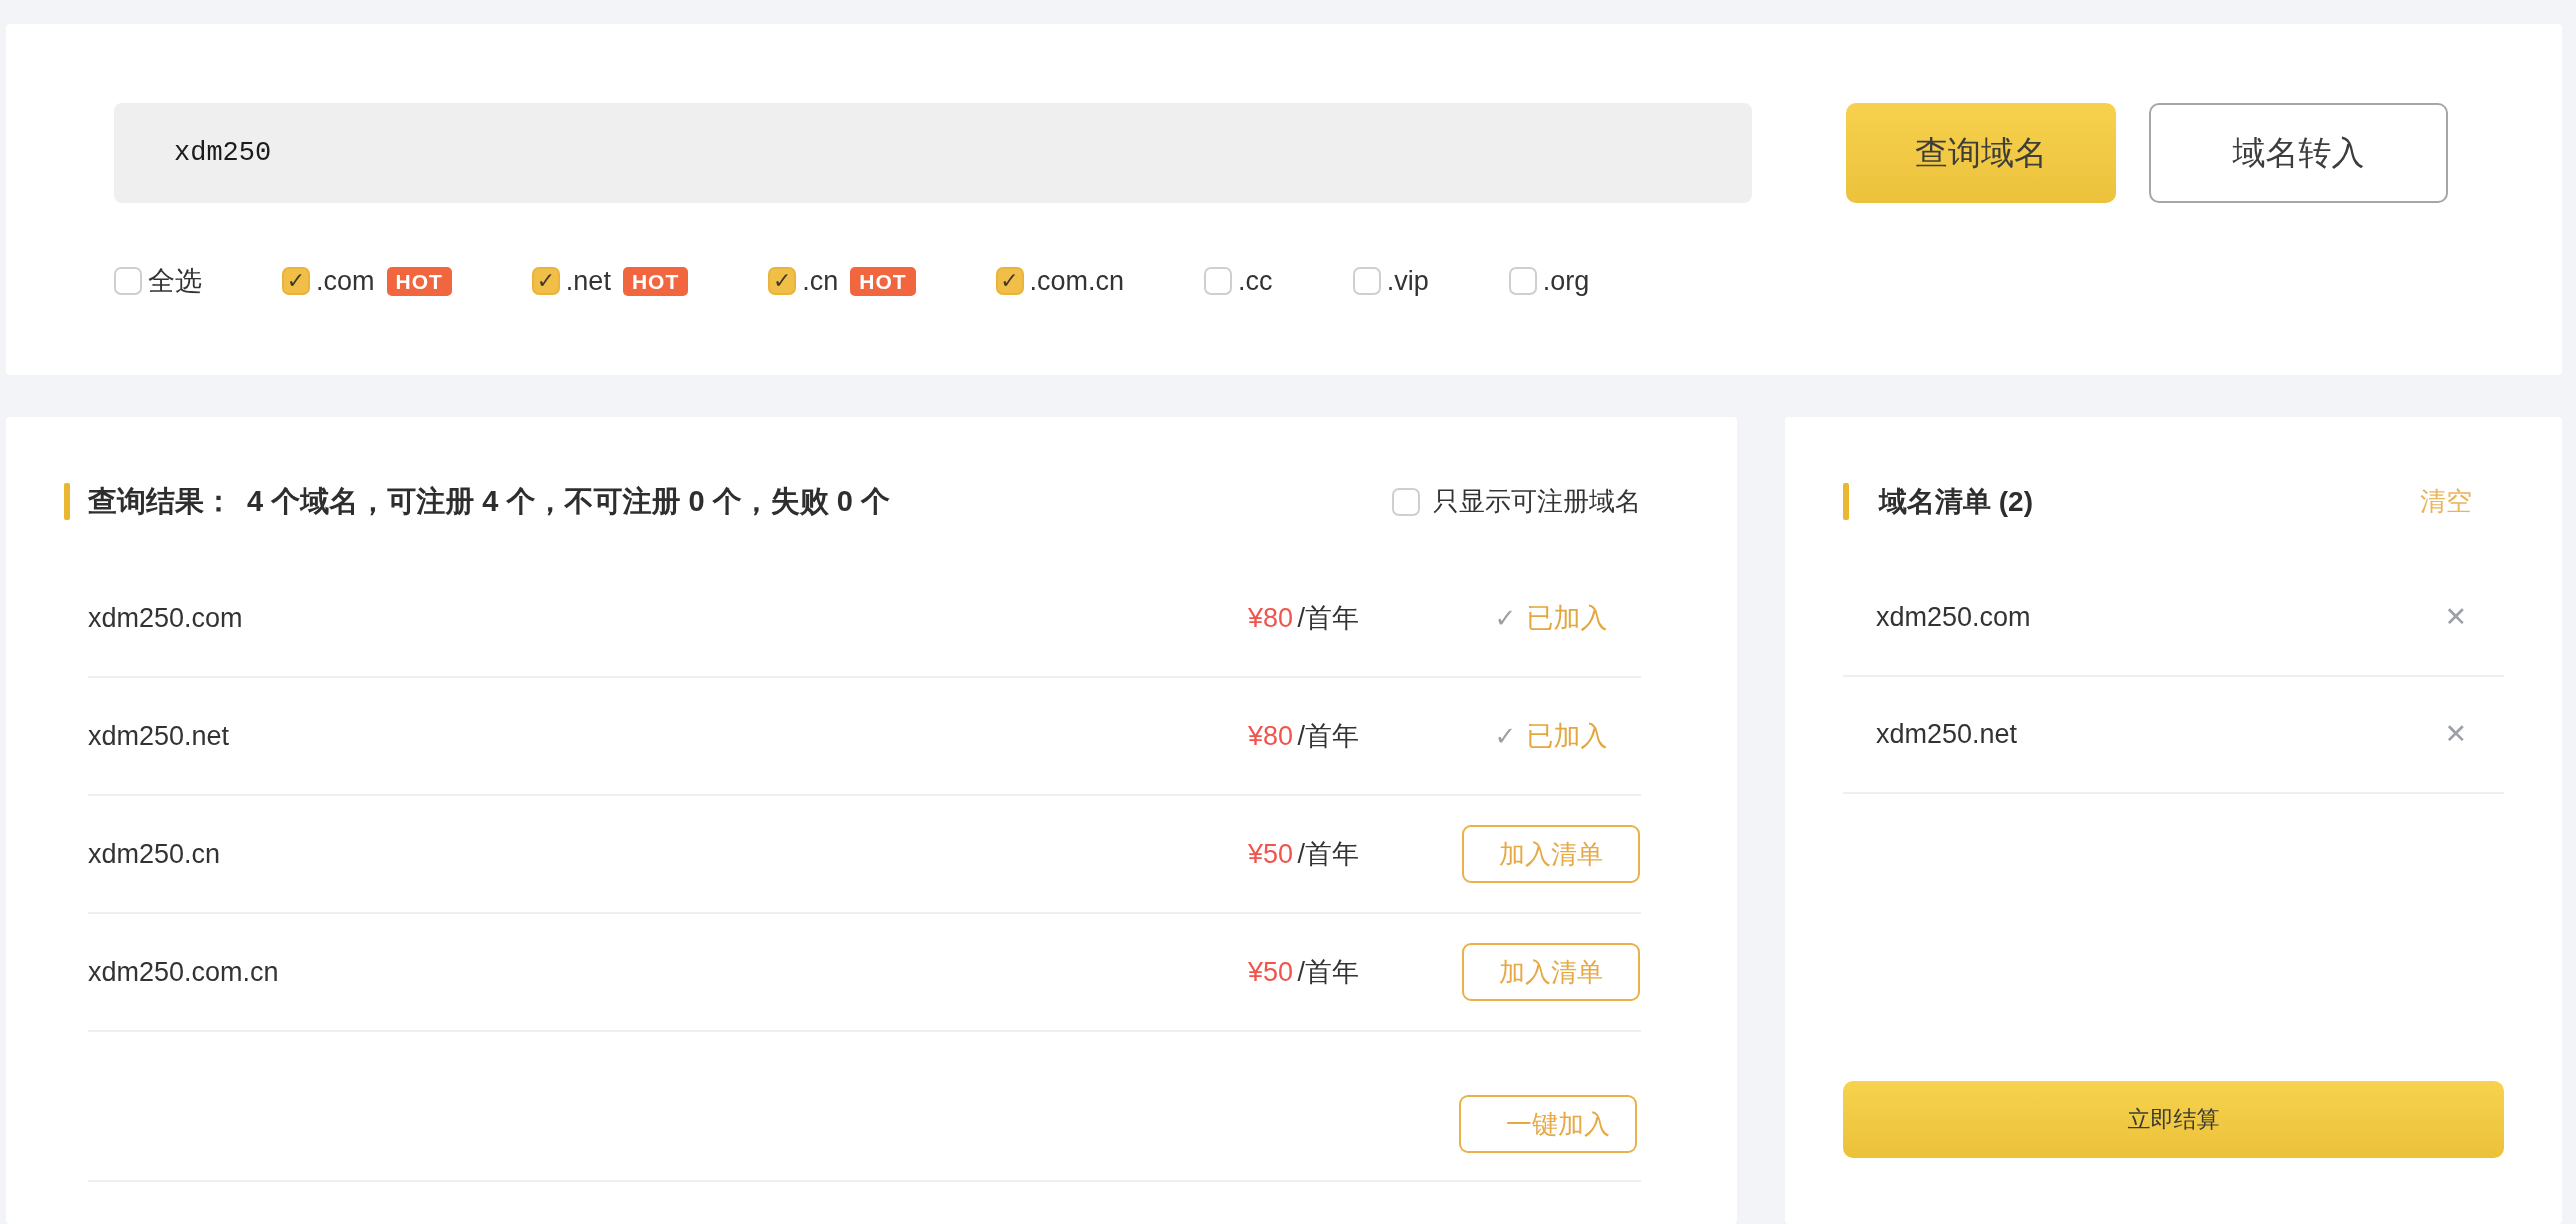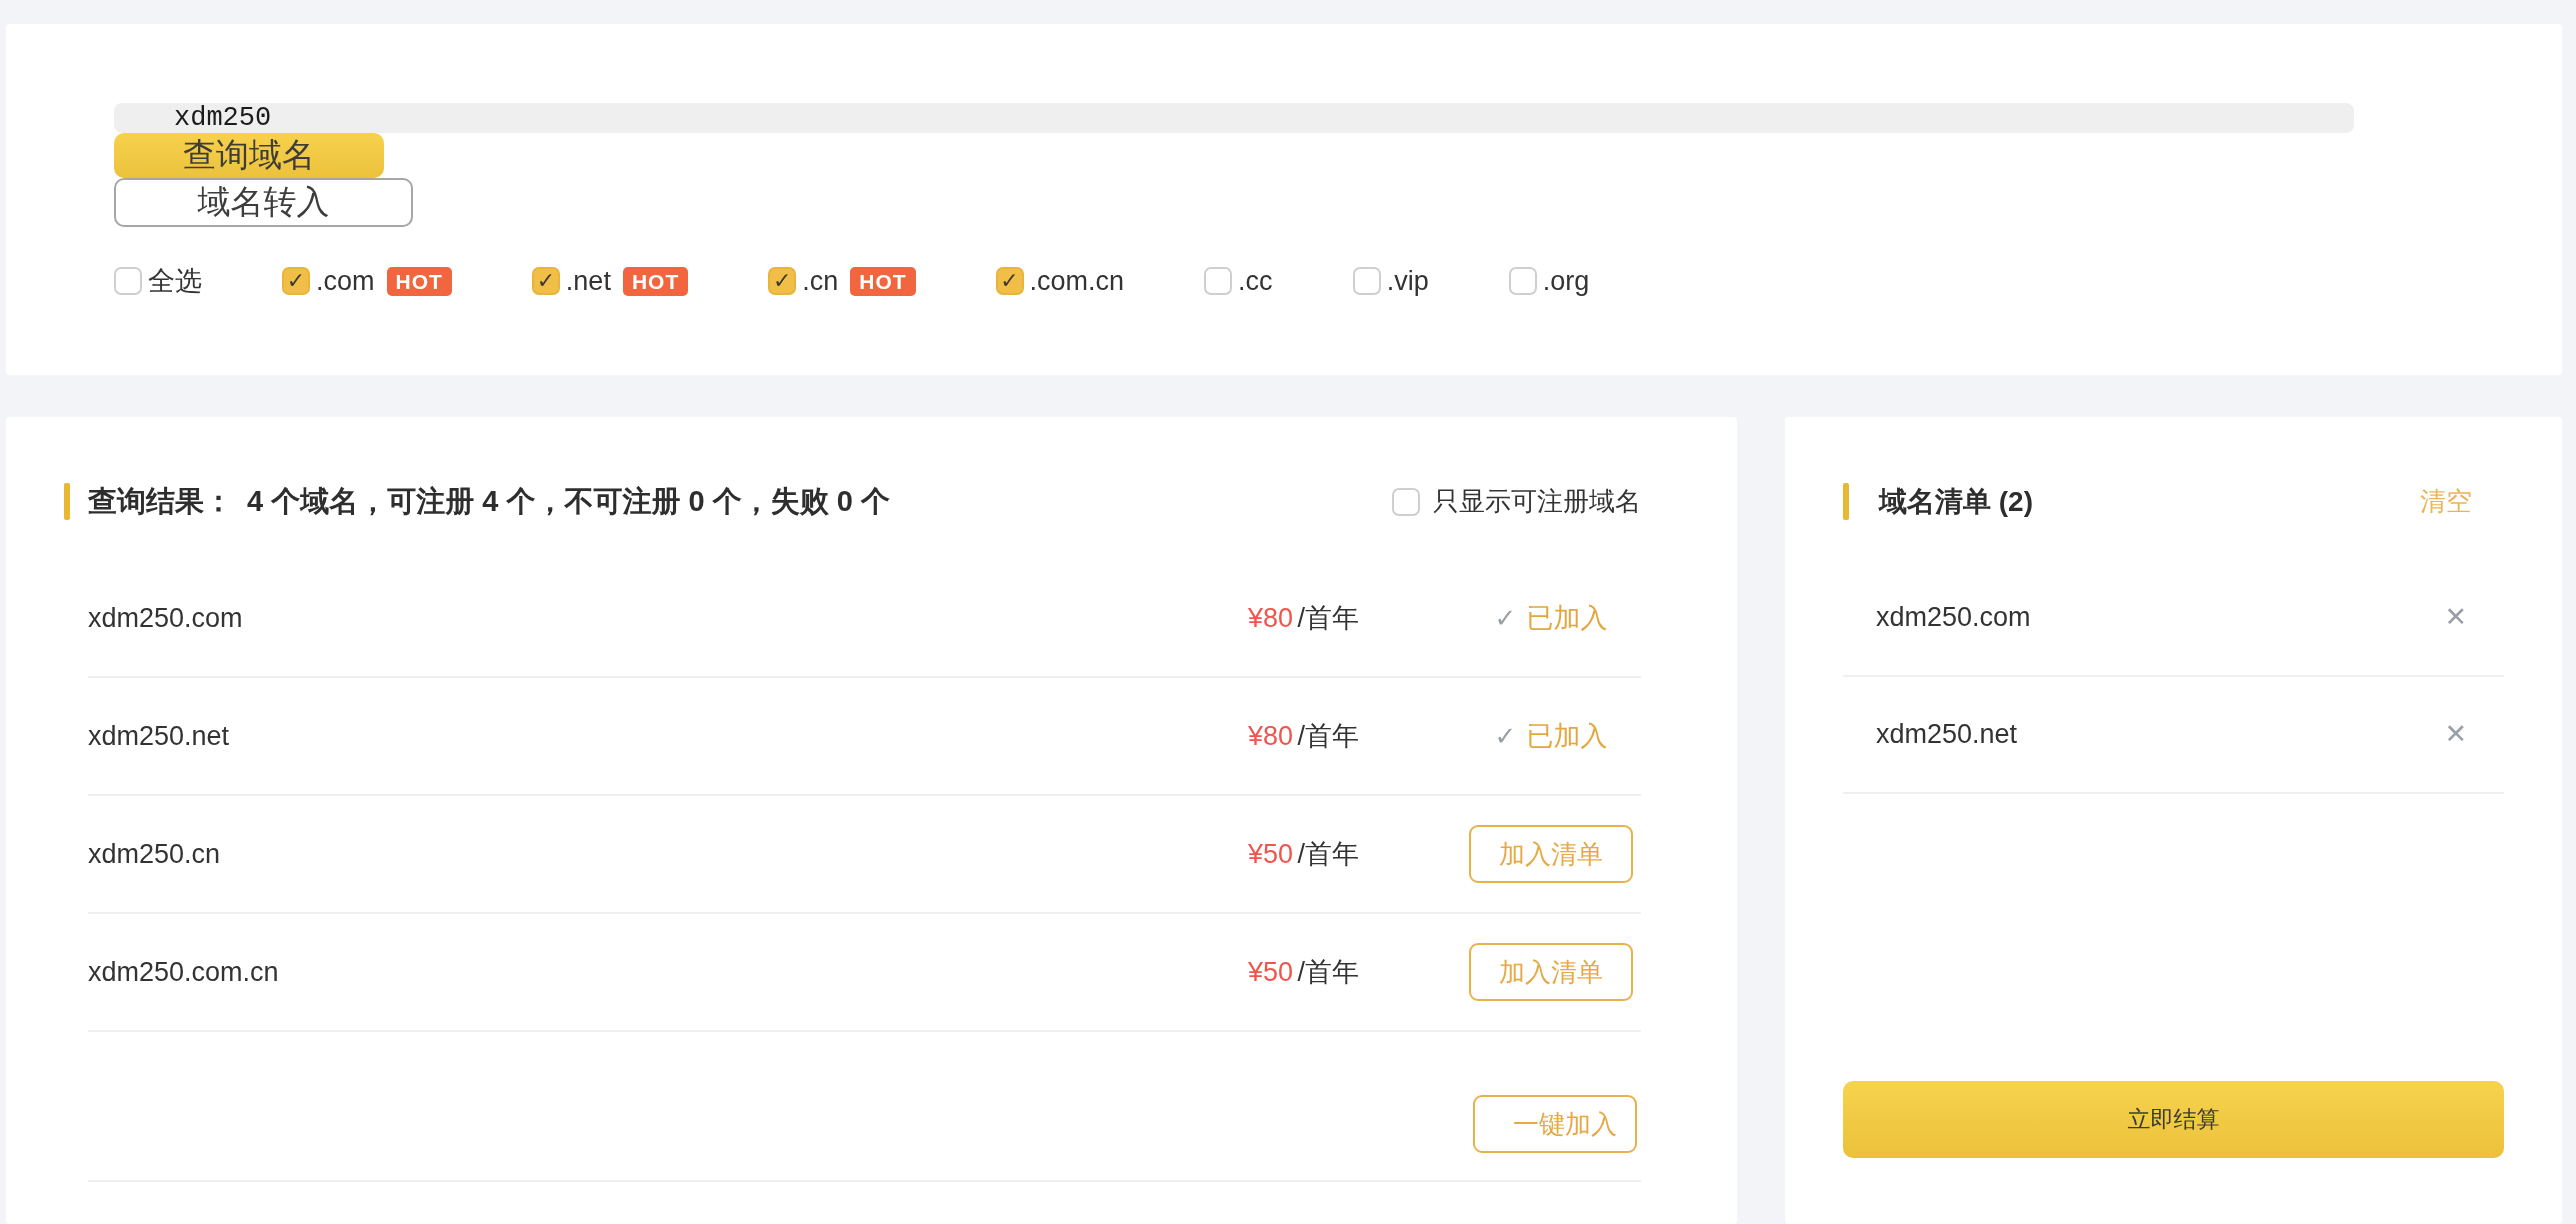--- a/index.html
+++ b/index.html
@@ -10,21 +10,21 @@
     color:#333;
   }
   .card { background:#fff; border-radius:4px; }
 
   
   .top-card {
     margin:24px 14px 0 6px;
     height:351px;
     padding:79px 114px 0 108px;
   }
-  .search-row { display:flex; height:100px;flex-direction:column; }
+  .search-row { display:flex; height:100px; }
   .search-input-wrap {
     flex:1; background:#efefef; border-radius:8px;
     display:flex; align-items:center; margin-right:94px;
   }
   .search-input {
     width:100%; height:100%; background:transparent; border:none; outline:none;
     padding-left:60px;
     font-family:"Liberation Mono","DejaVu Sans Mono",monospace;
     font-size:27px; color:#1c1c1c;
   }
@@ -84,21 +84,21 @@
   }
   .domain-name { flex:1; font-size:27px; color:#333; }
   .price-col { width:220px; text-align:right; margin-right:102px; white-space:nowrap; }
   .price { color:#f0544c; font-size:27px; }
   .price-unit { color:#333; font-size:27px; }
   .status-col { width:180px; display:flex; justify-content:center; align-items:center; }
   .added-state { display:flex; align-items:center; gap:10px; }
   .added-check { color:#9aa0a6; font-size:26px; }
   .added-label { color:#e2a73e; font-size:27px; }
   .btn-outline {
-    width:164px; height:58px; background:#fff; cursor:pointer;
+    width:178px; height:58px; background:#fff; cursor:pointer;
     border:2px solid #e9b14c; border-radius:9px;
     color:#e6a945; font-size:26px;
     font-family:inherit;
   }
   .footer-row {
     height:150px; display:flex; align-items:center; justify-content:flex-end;
     border-bottom:2px solid #efefef; padding-right:8px;
   }
   .footer-row .btn-outline { margin-top:36px; margin-right:-4px;padding-left:20px; }
 

